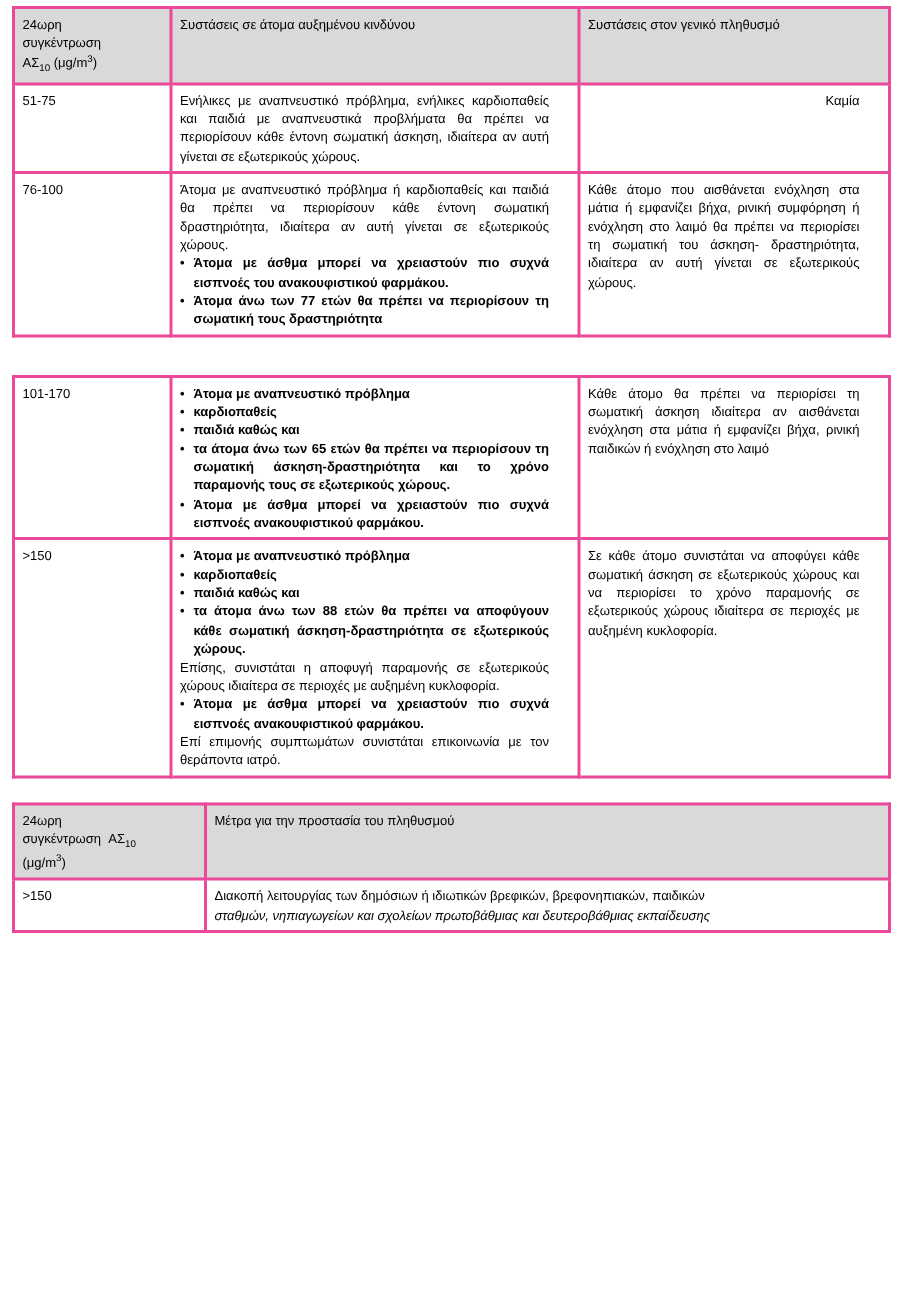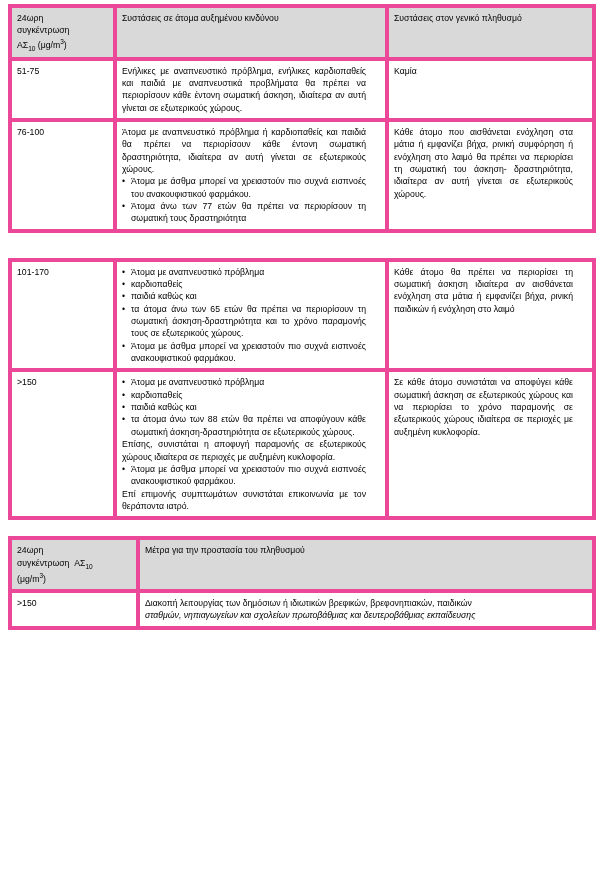--- a/index.html
+++ b/index.html
@@ -22,21 +22,21 @@
     position: relative;
     padding: 4px 8px 0 8px;
   }
   table.doc-table {
     width: 584px;
     border-collapse: collapse;
     table-layout: fixed;
     margin: 0;
   }
   table.doc-table td, table.doc-table th {
-    border: 4px solid #ec4899;
+    border: 2px solid #ec4899;
     vertical-align: top;
     padding: 4px 19px 4px 5px;
     line-height: 1.42;
     text-align: justify;
     font-weight: normal;
   }
   .hdr-cell {
     background: #d9d9d9;
     font-weight: bold;
     text-align: left;
@@ -58,20 +58,21 @@
   p.cp {
     margin: 0;
     text-align: justify;
   }
   p.cp + p.cp { margin-top: 0; font-style: italic; }
   .bullet {
     margin: 0;
     text-align: justify;
     padding-left: 9px;
     position: relative;
+    font-weight: bold;
   }
   .bullet::before {
     content: "\2022";
     position: absolute;
     left: 0;
     top: 0;
   }
   sub {
     font-size: 0.75em;
     vertical-align: sub;
@@ -101,21 +102,21 @@
         </td>
         <td class="hdr-cell">Συστάσεις σε άτομα αυξημένου κινδύνου</td>
         <td class="hdr-cell">Συστάσεις στον γενικό πληθυσμό</td>
       </tr>
       <tr>
         <td class="nowrap-left">51-75</td>
         <td>
           <p class="cp">Ενήλικες με αναπνευστικό πρόβλημα, ενήλικες καρδιοπαθείς και παιδιά με αναπνευστικά προβλήματα θα πρέπει να περιορίσουν κάθε έντονη σωματική άσκηση, ιδιαίτερα αν αυτή γίνεται σε εξωτερικούς χώρους.</p>
         </td>
         <td>
-          <p class="cp nowrap-left" style="text-align:left">Καμία</p>
+          <p class="cp nowrap-left" style="text-align:right">Καμία</p>
         </td>
       </tr>
       <tr>
         <td class="nowrap-left">76-100</td>
         <td>
           <p class="cp">Άτομα με αναπνευστικό πρόβλημα ή καρδιοπαθείς και παιδιά θα πρέπει να περιορίσουν κάθε έντονη σωματική δραστηριότητα, ιδιαίτερα αν αυτή γίνεται σε εξωτερικούς χώρους.</p>
           <p class="bullet">Άτομα με άσθμα μπορεί να χρειαστούν πιο συχνά εισπνοές του ανακουφιστικού φαρμάκου.</p>
           <p class="bullet">Άτομα άνω των 77 ετών θα πρέπει να περιορίσουν τη σωματική τους δραστηριότητα</p>
         </td>
         <td>

